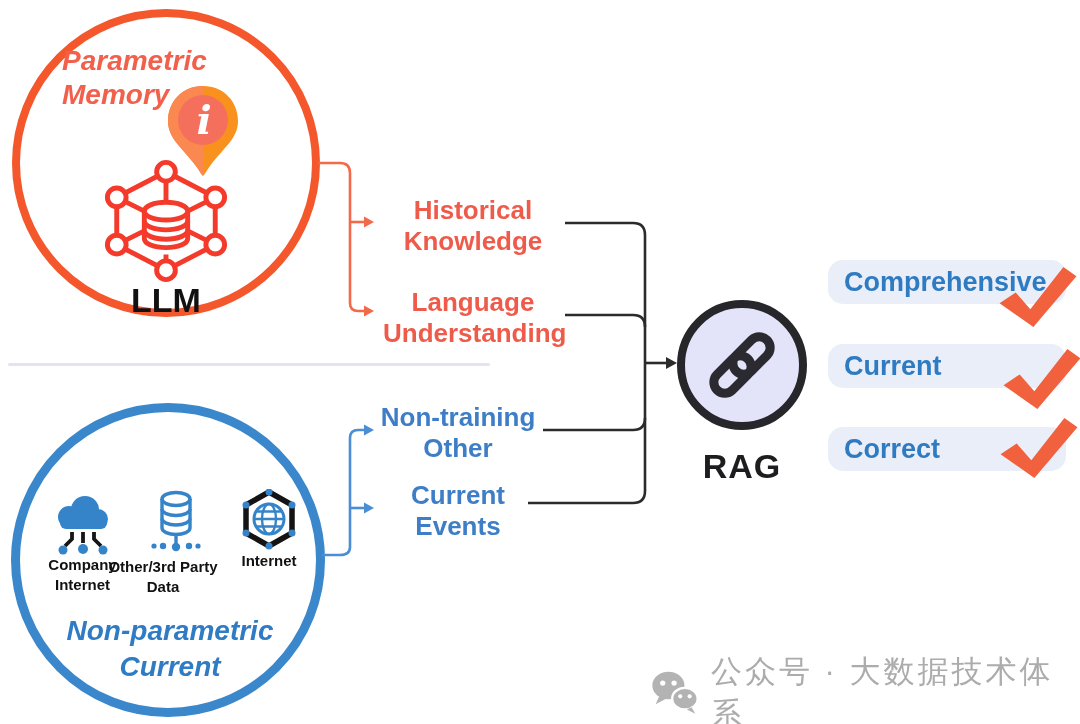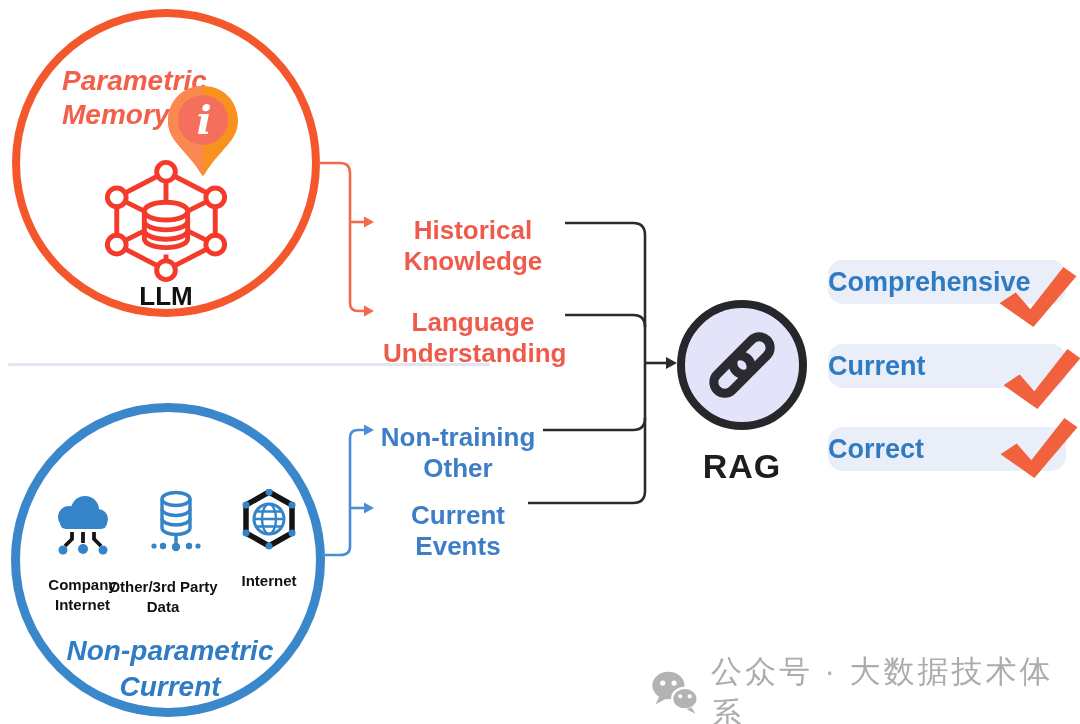--- a/index.html
+++ b/index.html
@@ -1,35 +1,35 @@
 <!DOCTYPE html>
 <html><head>
 <meta charset="utf-8">
 <style>
   html,body{margin:0;padding:0;background:#fff;}
   #canvas{
     position:relative;width:1080px;height:724px;overflow:hidden;background:#ffffff;
     font-family:"Liberation Sans","DejaVu Sans",sans-serif;
   }
   .abs{position:absolute;}
-  .pre{white-space:pre-line;margin-top:20px;}
+  .pre{white-space:pre-line;}
 
   
   .big-circle{border-radius:50%;background:#fff;box-sizing:border-box;}
   #parametric-circle{left:12px;top:9px;width:308px;height:308px;border:8px solid #F4572B;}
   #nonparam-circle{left:11px;top:403px;width:314px;height:314px;border:9px solid #3A87CB;}
 
   
   #parametric-title{left:62px;top:44px;width:180px;font-size:28px;line-height:34px;
     font-weight:700;font-style:italic;color:#F2604C;}
   #nonparam-title{left:40px;top:613px;width:260px;text-align:center;font-size:28px;line-height:36px;
     font-weight:700;font-style:italic;color:#2F7CC5;}
 
   
-  #llm-label{left:104px;top:281px;width:124px;text-align:center;font-size:26px;font-weight:800;color:#111;}
+  #llm-label{left:104px;top:281px;width:124px;text-align:center;font-size:34px;font-weight:800;color:#111;}
   #rag-label{left:672px;top:447px;width:140px;text-align:center;font-size:34px;font-weight:700;color:#1d1d1f;letter-spacing:1px;}
 
   
   .stream-label{width:180px;text-align:center;font-size:26px;line-height:31px;font-weight:700;}
   .stream-red{color:#EF5B4A;}
   .stream-blue{color:#3D7EC6;}
   #label-historical{left:383px;top:195px;}
   #label-language{left:383px;top:287px;}
   #label-nontraining{left:368px;top:402px;}
   #label-currentevents{left:368px;top:480px;}
@@ -43,21 +43,21 @@
   
   #divider{left:8px;top:363px;width:482px;height:3px;background:#E2E4F3;border-radius:2px;}
 
   
   #rag-circle{left:677px;top:300px;width:130px;height:130px;border-radius:50%;
     background:#E3E4FA;border:8px solid #26262B;box-sizing:border-box;
     display:flex;align-items:center;justify-content:center;}
 
   
   .pill{left:828px;width:238px;height:44px;border-radius:15px;background:#EAEEF9;
-    font-size:27px;font-weight:700;color:#2F7BC1;line-height:44px;
+    font-size:27px;font-weight:700;color:#2F7BC1;line-height:44px;padding-left:16px;
     box-sizing:border-box;}
   #pill-comprehensive{top:260px;}
   #pill-current{top:344px;}
   #pill-correct{top:427px;}
 
   
   #watermark{left:650px;top:651px;display:flex;align-items:center;gap:10px;}
   #watermark-text{font-size:31px;color:#ACACAC;letter-spacing:3px;
     font-family:"Liberation Sans","DejaVu Sans",sans-serif;}
 </style>

